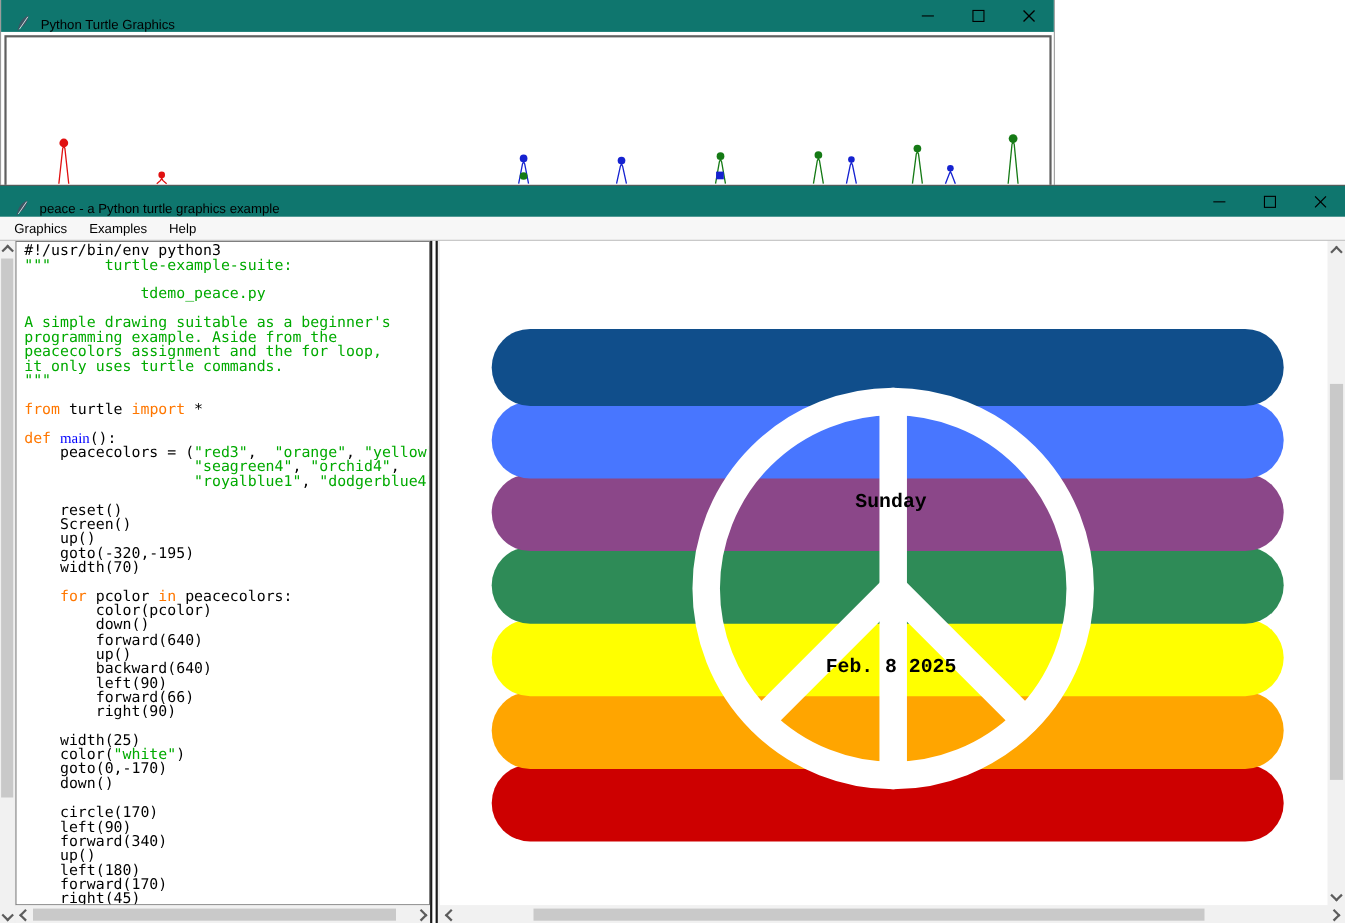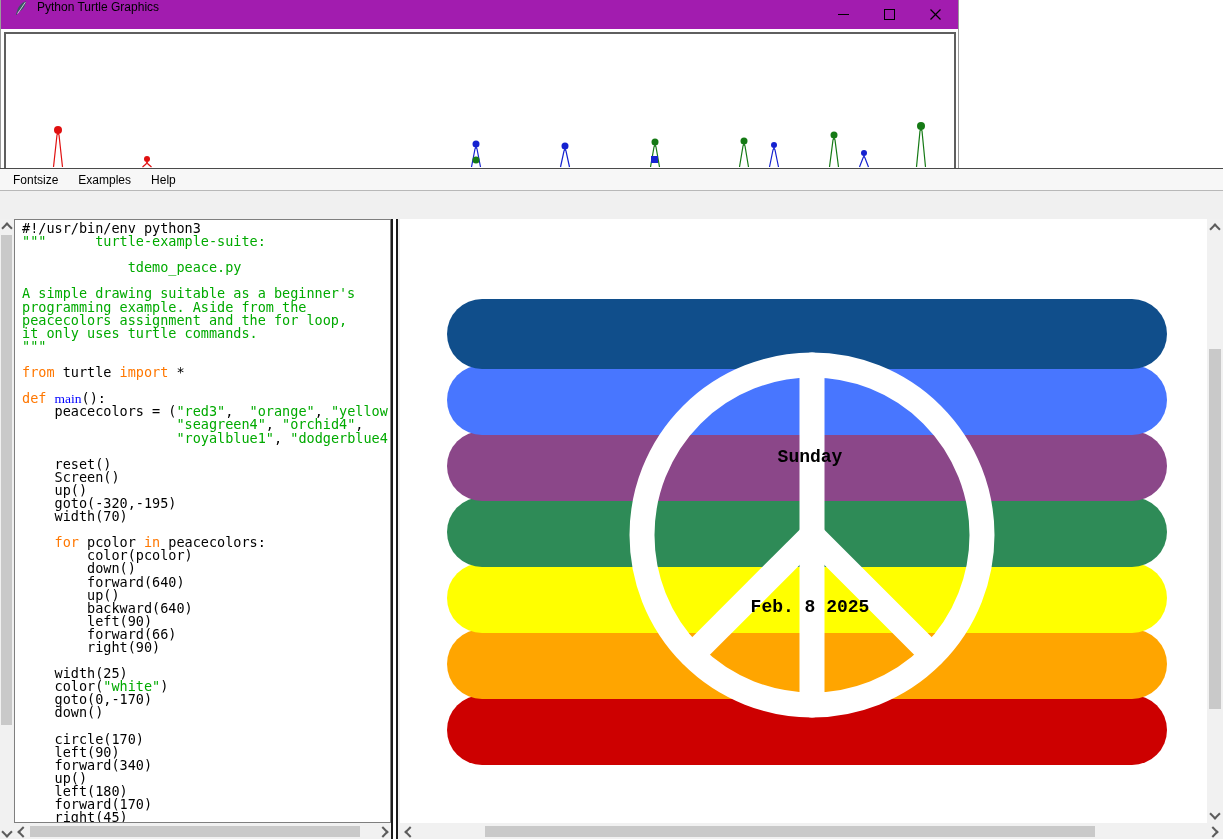--- a/index.html
+++ b/index.html
@@ -1,21 +1,21 @@
 <!DOCTYPE html>
 <html style="--tok-k: #FF7700; --tok-s: #00AA00; --tok-d: #0000FF; --tok-n: #000000;"><head>
 <meta charset="utf-8">
 <style>
   html,body{margin:0;padding:0;background:#ffffff;width:1223px;height:839px;overflow:hidden;
     font-family:"Liberation Sans", sans-serif; -webkit-font-smoothing:antialiased;}
   
   .window{position:absolute;background:#ffffff;}
   #bg-window{left:0;top:0;width:957px;height:180px;border:1px solid #9b9b9b;border-top:none;}
   #peace-window{left:0;top:168px;width:1223px;height:671px;border-top:1px solid #4a4a4a;background:#f0f0f0;}
-  .titlebar{position:relative;height:29px;background:#a21caf;display:flex;align-items:flex-start;}
+  .titlebar{position:relative;height:29px;background:#0f766e;display:flex;align-items:flex-end;}
   #peace-window .titlebar{height:28px;}
   .app-icon{margin-left:12px;width:16px;height:16px;display:inline-block;}
   .title-text{margin-left:8px;font-size:12px;color:#000;}
   .controls{position:absolute;right:0;top:0;height:100%;display:flex;}
   .tb-btn{width:46px;height:100%;display:flex;align-items:center;justify-content:center;}
   .ic-min{width:11px;height:1px;background:#000;display:block;}
   .ic-max{width:9px;height:9px;border:1px solid #000;display:block;}
   
   #bg-canvas{position:absolute;left:3px;top:32px;width:948px;height:148px;border:2px solid #5f5f5f;background:#fff;}
   #figures{position:absolute;left:0;top:0;}
@@ -126,23 +126,46 @@
         </g>
         <g>
           <path d="M 910.5 133 L 914 97 L 915 95 L 916 97 L 919.5 133" fill="none" stroke="#157a15" stroke-width="1.2"></path>
           <circle cx="915" cy="92" r="4" fill="#157a15"></circle>
         </g>
       </svg>
   </div>
 </div>
 
 <div id="peace-window" class="window">
+  <div class="titlebar">
+    <span class="app-icon">
+      <svg width="16" height="16" viewBox="0 0 16 16">
+        <path d="M12.9 1.2 C8.9 2.4 5.5 6 4.2 10.5 L2.9 14.6 L3.8 14.9 L5.3 11.3 C6.3 11.6 7.6 11.2 8.5 10.3 C11 8 12.6 4.8 12.9 1.2 Z" fill="#3d5664"></path>
+        <path d="M12.3 2.3 L4.6 13.6" stroke="#ffffff" stroke-width="0.7" fill="none"></path>
+      </svg>
+    </span>
+    <span class="title-text">peace - a Python turtle graphics example</span>
+    <div class="controls">
+      <div class="tb-btn">
+          <span class="ic-min"></span>
+        </div>
+      <div class="tb-btn">
+          <span class="ic-max"></span>
+        </div>
+      <div class="tb-btn">
+        <svg width="11" height="11">
+          <line x1="0.5" y1="0.5" x2="10.5" y2="10.5" stroke="#000" stroke-width="1.2"></line>
+          <line x1="10.5" y1="0.5" x2="0.5" y2="10.5" stroke="#000" stroke-width="1.2"></line>
+        </svg>
+      </div>
+    </div>
+  </div>
 
   <div id="menubar">
-    <span class="menu-item">Fontsize</span>
+    <span class="menu-item">Graphics</span>
     <span class="menu-item">Examples</span>
     <span class="menu-item">Help</span>
   </div>
 
   <div id="content">
 
     <div id="left-vbar" class="sb">
       <div class="sb-arrow" style="left:0;top:2px;">
           <span class="chev up"></span>
         </div>

